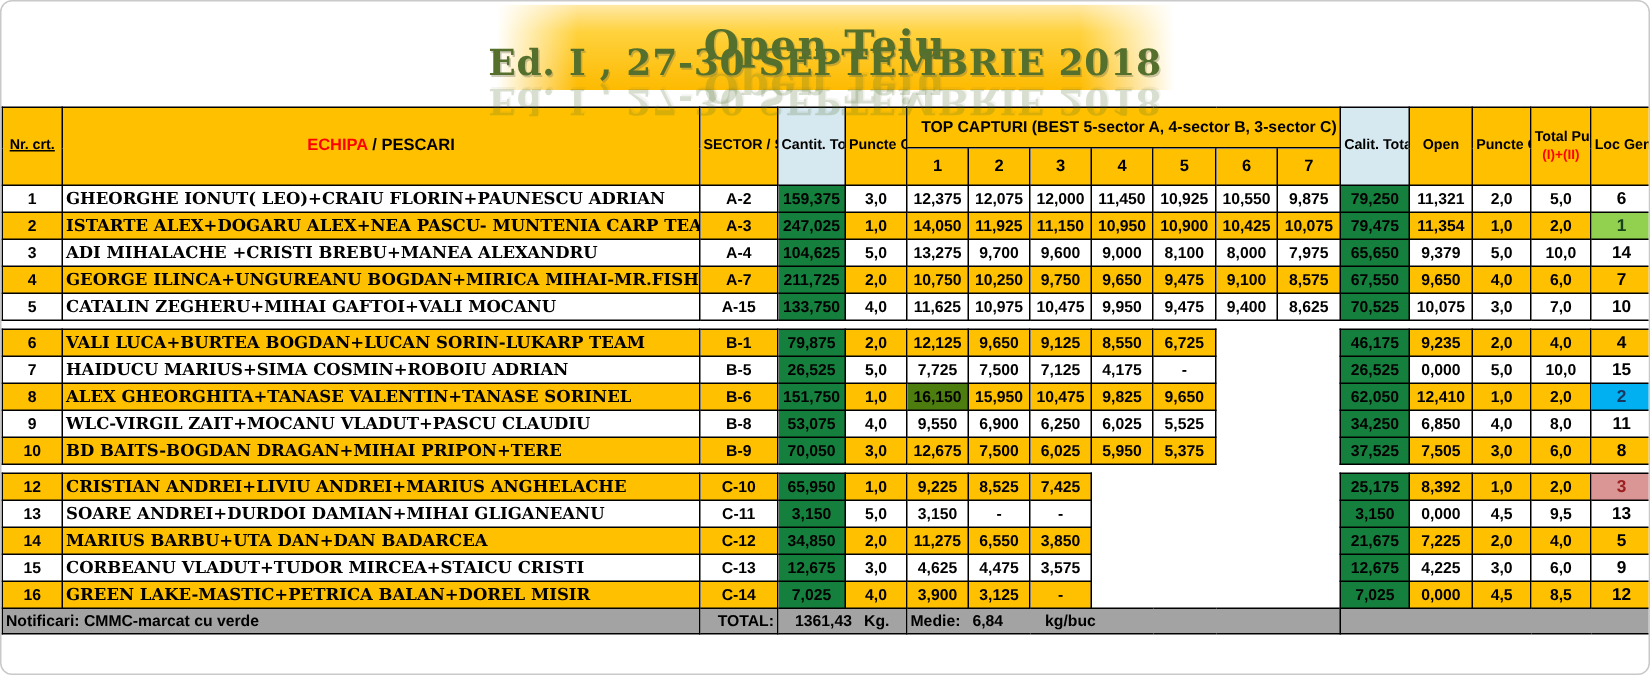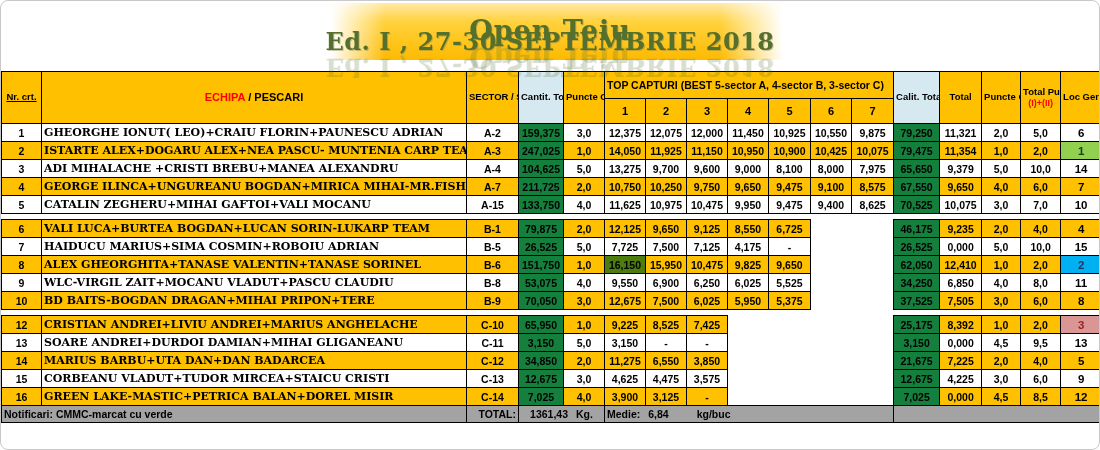--- a/index.html
+++ b/index.html
@@ -23,21 +23,21 @@
   
   table.res { position:absolute; left:0; top:70px; width:1100px;
     border-collapse:collapse; table-layout:fixed; }
   table.res th, table.res td { border:1px solid #000; padding:0 2px;
     overflow:hidden; white-space:nowrap; box-sizing:border-box; }
 
   thead th { background:#FFC000; font-weight:bold; font-size:9.5px;
     text-align:center; vertical-align:middle; white-space:normal; line-height:1.15; }
   thead tr.hr1 { height:27px; } thead tr.hr2 { height:25px; }
   th.h-echipa { font-size:11px; }
-  th.h-top { font-size:10.5px; text-align:left; }
+  th.h-top { font-size:10.5px; text-align:right; }
   th.h-num { font-size:11px; }
   .red { color:#FF0000; }
   .prewrap { white-space:pre-line;text-decoration:underline; }
   .subline { display:block; font-size:9px;text-align:center; }
 
   tbody tr { height:18px; }
   tbody td { font-weight:bold; font-size:10.5px; text-align:center; background:#fff; }
   td.c-echipa { font-family:"DejaVu Serif", serif; font-size:11px; text-align:left;
     padding-left:4px; }
   td.c-nr, td.c-sector { font-size:10.5px; }
@@ -97,21 +97,21 @@
     <thead>
       <tr class="hr1">
         <th rowspan="2" class="prewrap">Nr.
 crt.</th>
         <th rowspan="2" class="h-echipa"><span class="red">ECHIPA</span><span> / PESCARI</span></th>
         <th rowspan="2">SECTOR / STAND</th>
         <th rowspan="2" class="c-blue" style="background:#D6E8F0">Cantit. Total Kg.</th>
         <th rowspan="2"><span>Puncte Cantit.</span> </th>
         <th colspan="7" class="h-top">TOP CAPTURI (BEST 5-sector A, 4-sector B, 3-sector C)</th>
         <th rowspan="2" style="background:#D6E8F0">Calit. Total Kg</th>
-        <th rowspan="2">Total</th>
+        <th rowspan="2">Open</th>
         <th rowspan="2"><span>Puncte Calit.</span> </th>
         <th rowspan="2"><span>Total Puncte</span><span class="red subline">(I)+(II)</span></th>
         <th rowspan="2">Loc Gen.</th>
       </tr>
       <tr class="hr2">
         <th class="h-num">1</th>
         <th class="h-num">2</th>
         <th class="h-num">3</th>
         <th class="h-num">4</th>
         <th class="h-num">5</th>

